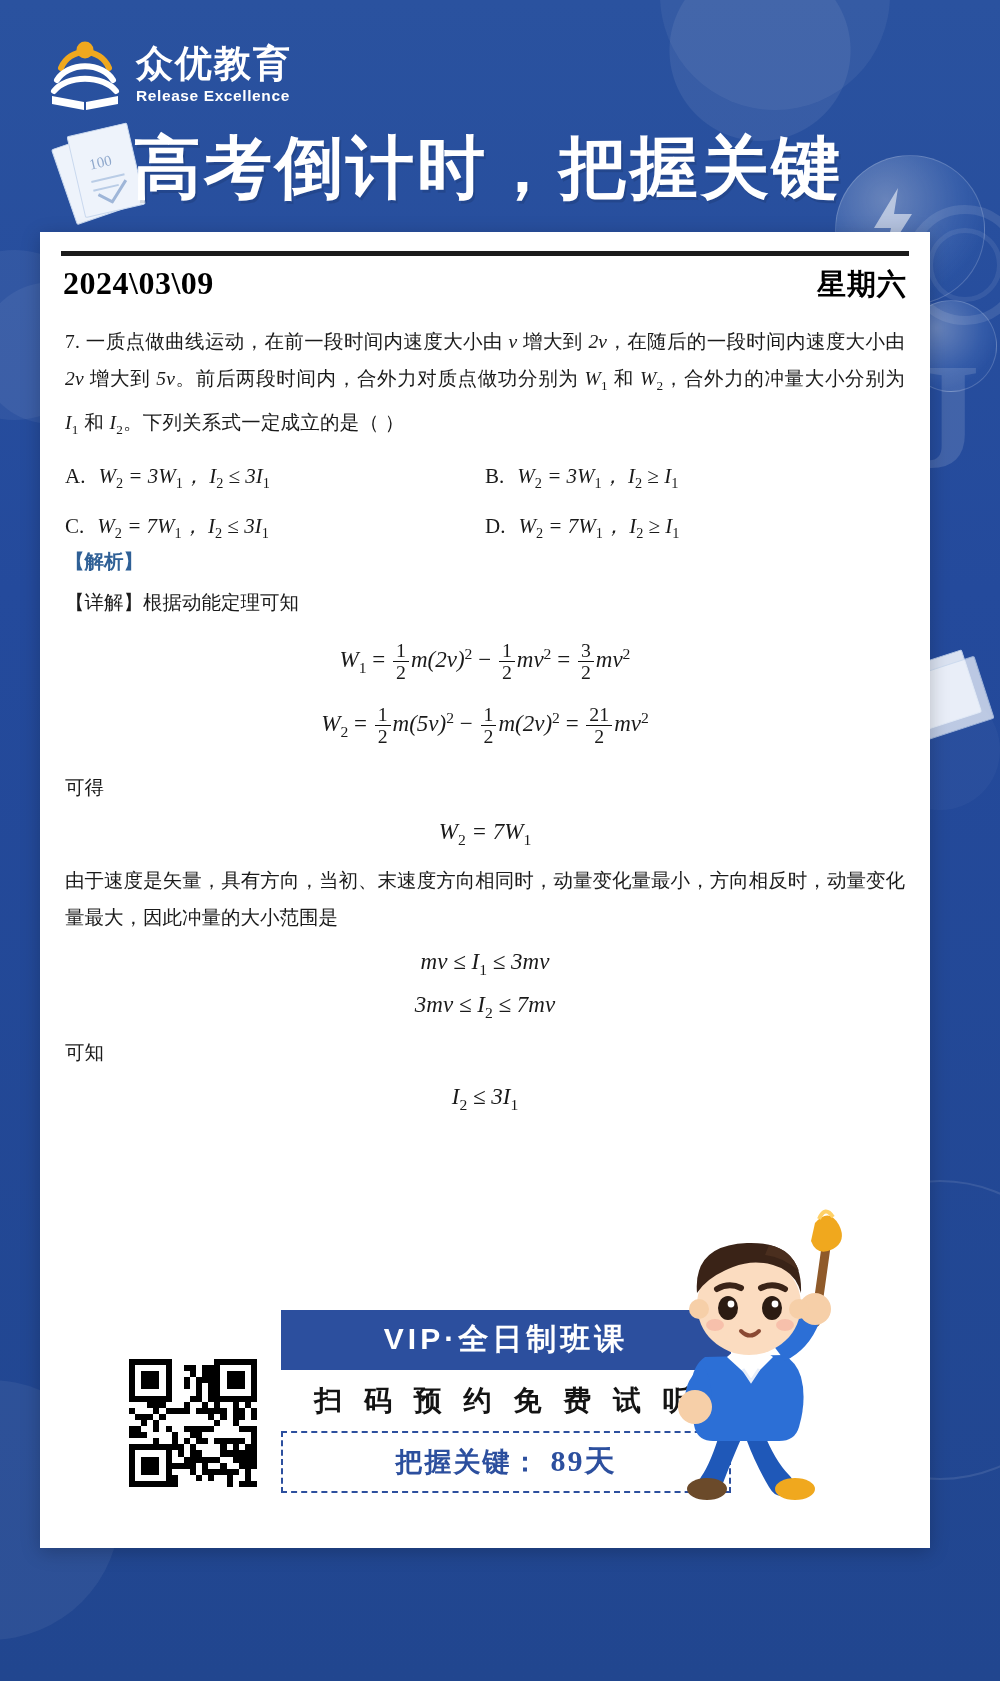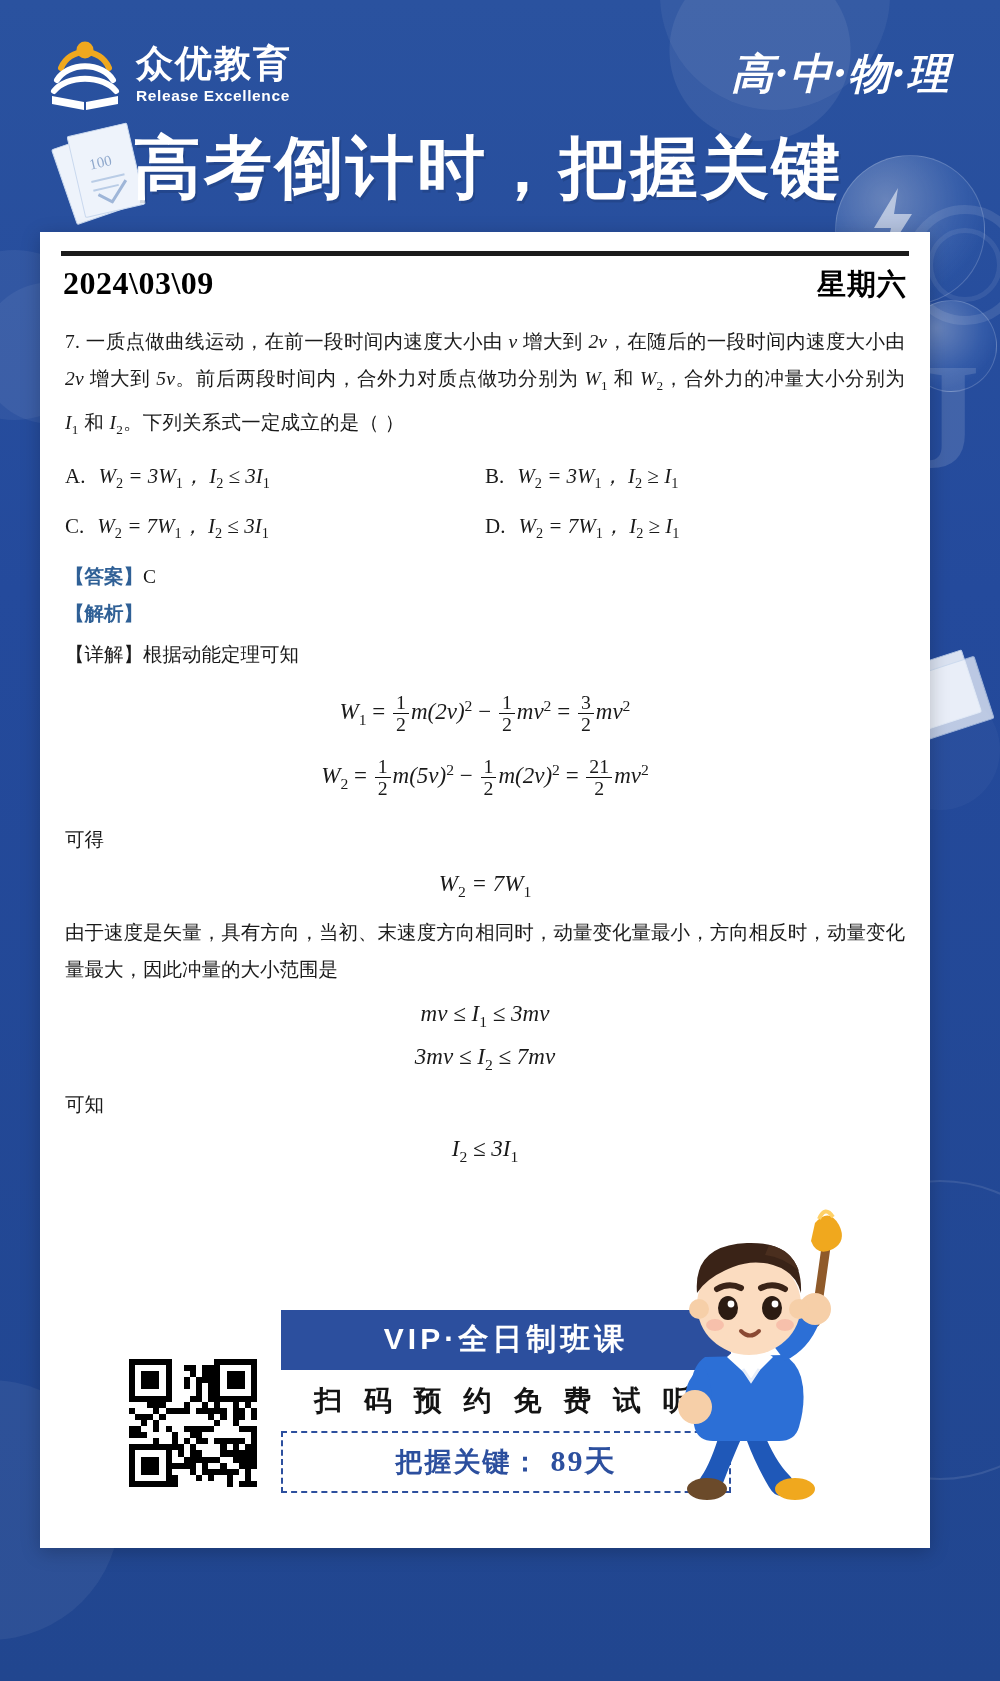--- a/index.html
+++ b/index.html
@@ -358,21 +358,20 @@
         <path d="M4,58 L36,64 L36,72 L4,66 Z" fill="#ffffff"></path>
         <path d="M70,58 L38,64 L38,72 L70,66 Z" fill="#ffffff"></path>
       </svg>
     </div>
     <div class="brand-text">
       <div class="brand-cn">众优教育</div>
       <div class="brand-en">Release Excellence</div>
     </div>
   </div>
 
-  <div class="subject">高·中·物·理</div>
 
   <div class="papers">
     <div class="paper-sheet" style="left:0;top:6px;width:60px;height:80px;transform:rotate(-6deg);"></div>
     <div class="paper-sheet" style="left:14px;top:0;width:62px;height:84px;"></div>
     <svg style="position:absolute;left:22px;top:12px;" width="48" height="64" viewBox="0 0 48 64">
       <text x="8" y="26" font-size="15" fill="#8fa8cc" font-family="Liberation Serif, serif">100</text>
       <line x1="6" y1="38" x2="40" y2="38" stroke="#b9cce6" stroke-width="2"></line>
       <line x1="6" y1="47" x2="32" y2="47" stroke="#b9cce6" stroke-width="2"></line>
       <path d="M10,52 L22,62 L40,44" fill="none" stroke="#9fb6d8" stroke-width="3"></path>
     </svg>
@@ -406,23 +405,20 @@
           <span class="lbl">B.</span><span>W</span><sub class="mn">2</sub> <span>= 3W</span><sub class="mn">1</sub>， <span>I</span><sub class="mn">2</sub> <span>≥ I</span><sub class="mn">1</sub>
         </div>
         <div class="opt">
           <span class="lbl">C.</span><span>W</span><sub class="mn">2</sub> <span>= 7W</span><sub class="mn">1</sub>， <span>I</span><sub class="mn">2</sub> <span>≤ 3I</span><sub class="mn">1</sub>
         </div>
         <div class="opt">
           <span class="lbl">D.</span><span>W</span><sub class="mn">2</sub> <span>= 7W</span><sub class="mn">1</sub>， <span>I</span><sub class="mn">2</sub> <span>≥ I</span><sub class="mn">1</sub>
         </div>
       </div>
 
-      <div class="tagline">
-        <span class="tag">【答案】</span><span class="mn">C</span>
-      </div>
       <div class="tagline" style="margin-top:2px;">
         <span class="tag">【解析】</span>
       </div>
 
       <div class="detail">
         <span>【详解】</span><span>根据动能定理可知</span>
       </div>
 
       <div class="formula">
         <span>W</span><sub class="mn">1</sub>

